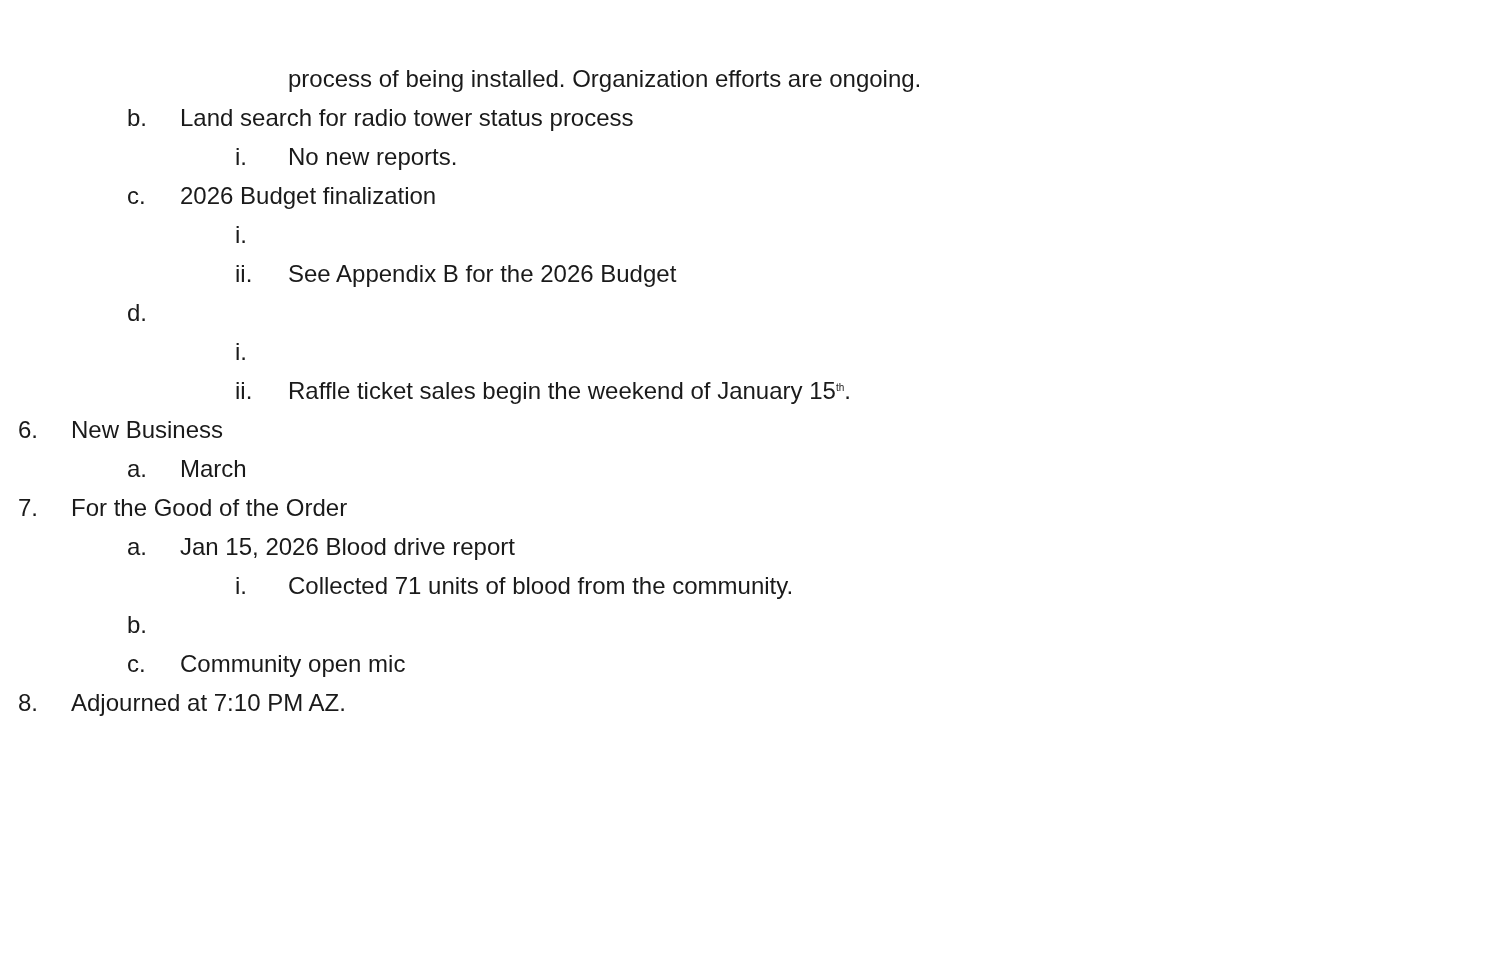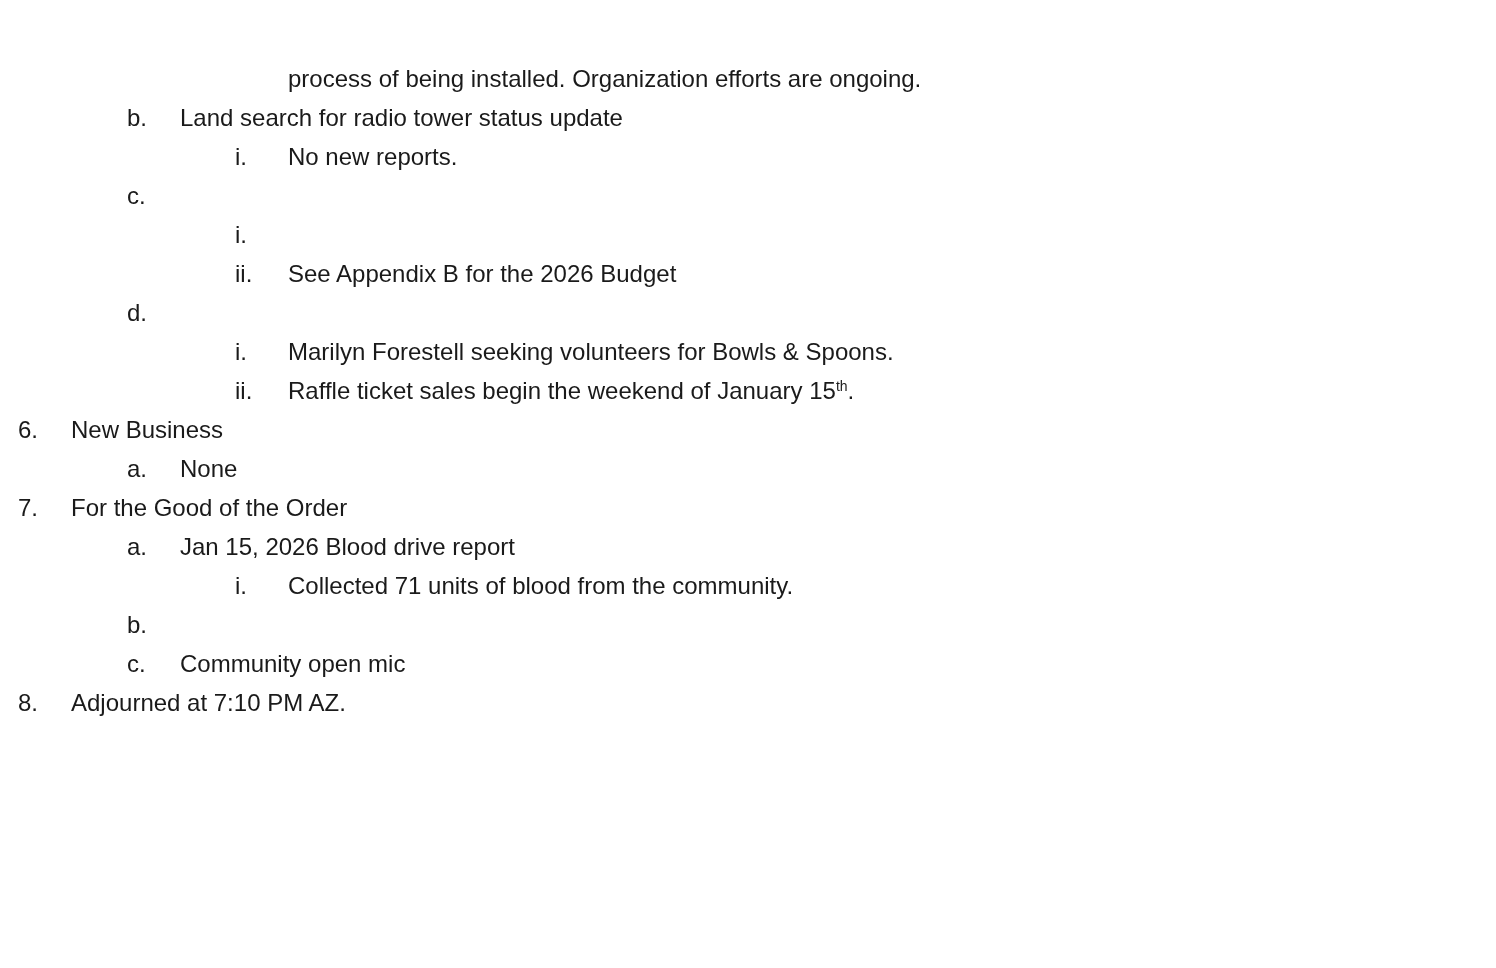--- a/index.html
+++ b/index.html
@@ -34,72 +34,72 @@
   .marker {
     flex: 0 0 53px;
     width: 53px;
   }
   .text {
     white-space: pre-wrap;
     max-width: 1060px;
   }
   .text b { font-weight: normal; }
   .text sup {
-    font-size: 14px;
+    font-size: 10px;
     line-height: 0;
     vertical-align: baseline;
     position: relative;
     top: -8px;
   }
 </style>
 </head>
 <body>
 
 <div class="page">
   <div id="doc-lines">
       <div class="line indent-3">
         <span class="marker"></span>
         <span class="text"><span>process of being installed. Organization efforts are ongoing.</span></span>
       </div>
       <div class="line indent-2">
         <span class="marker">b.</span>
-        <span class="text"><span>Land search for radio tower status update</span></span>
+        <span class="text"><span>Land search for radio tower status process</span></span>
       </div>
       <div class="line indent-3">
         <span class="marker">i.</span>
         <span class="text"><span>No new reports.</span></span>
       </div>
       <div class="line indent-2">
         <span class="marker">c.</span>
+        <span class="text"><span>2026 Budget finalization</span></span>
       </div>
       <div class="line indent-3">
         <span class="marker">i.</span>
       </div>
       <div class="line indent-3">
         <span class="marker">ii.</span>
         <span class="text"><span>See </span><b>Appendix B</b><span> for the 2026 Budget</span></span>
       </div>
       <div class="line indent-2">
         <span class="marker">d.</span>
       </div>
       <div class="line indent-3">
         <span class="marker">i.</span>
-        <span class="text"><span>Marilyn Forestell seeking volunteers for Bowls &amp; Spoons.</span></span>
       </div>
       <div class="line indent-3">
         <span class="marker">ii.</span>
         <span class="text"><span>Raffle ticket sales begin the weekend of January 15</span><sup>th</sup><span>.</span></span>
       </div>
       <div class="line indent-1">
         <span class="marker">6.</span>
         <span class="text"><span>New Business</span></span>
       </div>
       <div class="line indent-2">
         <span class="marker">a.</span>
-        <span class="text"><span>None</span></span>
+        <span class="text"><span>March</span></span>
       </div>
       <div class="line indent-1">
         <span class="marker">7.</span>
         <span class="text"><span>For the Good of the Order</span></span>
       </div>
       <div class="line indent-2">
         <span class="marker">a.</span>
         <span class="text"><span>Jan 15, 2026 Blood drive report</span></span>
       </div>
       <div class="line indent-3">

